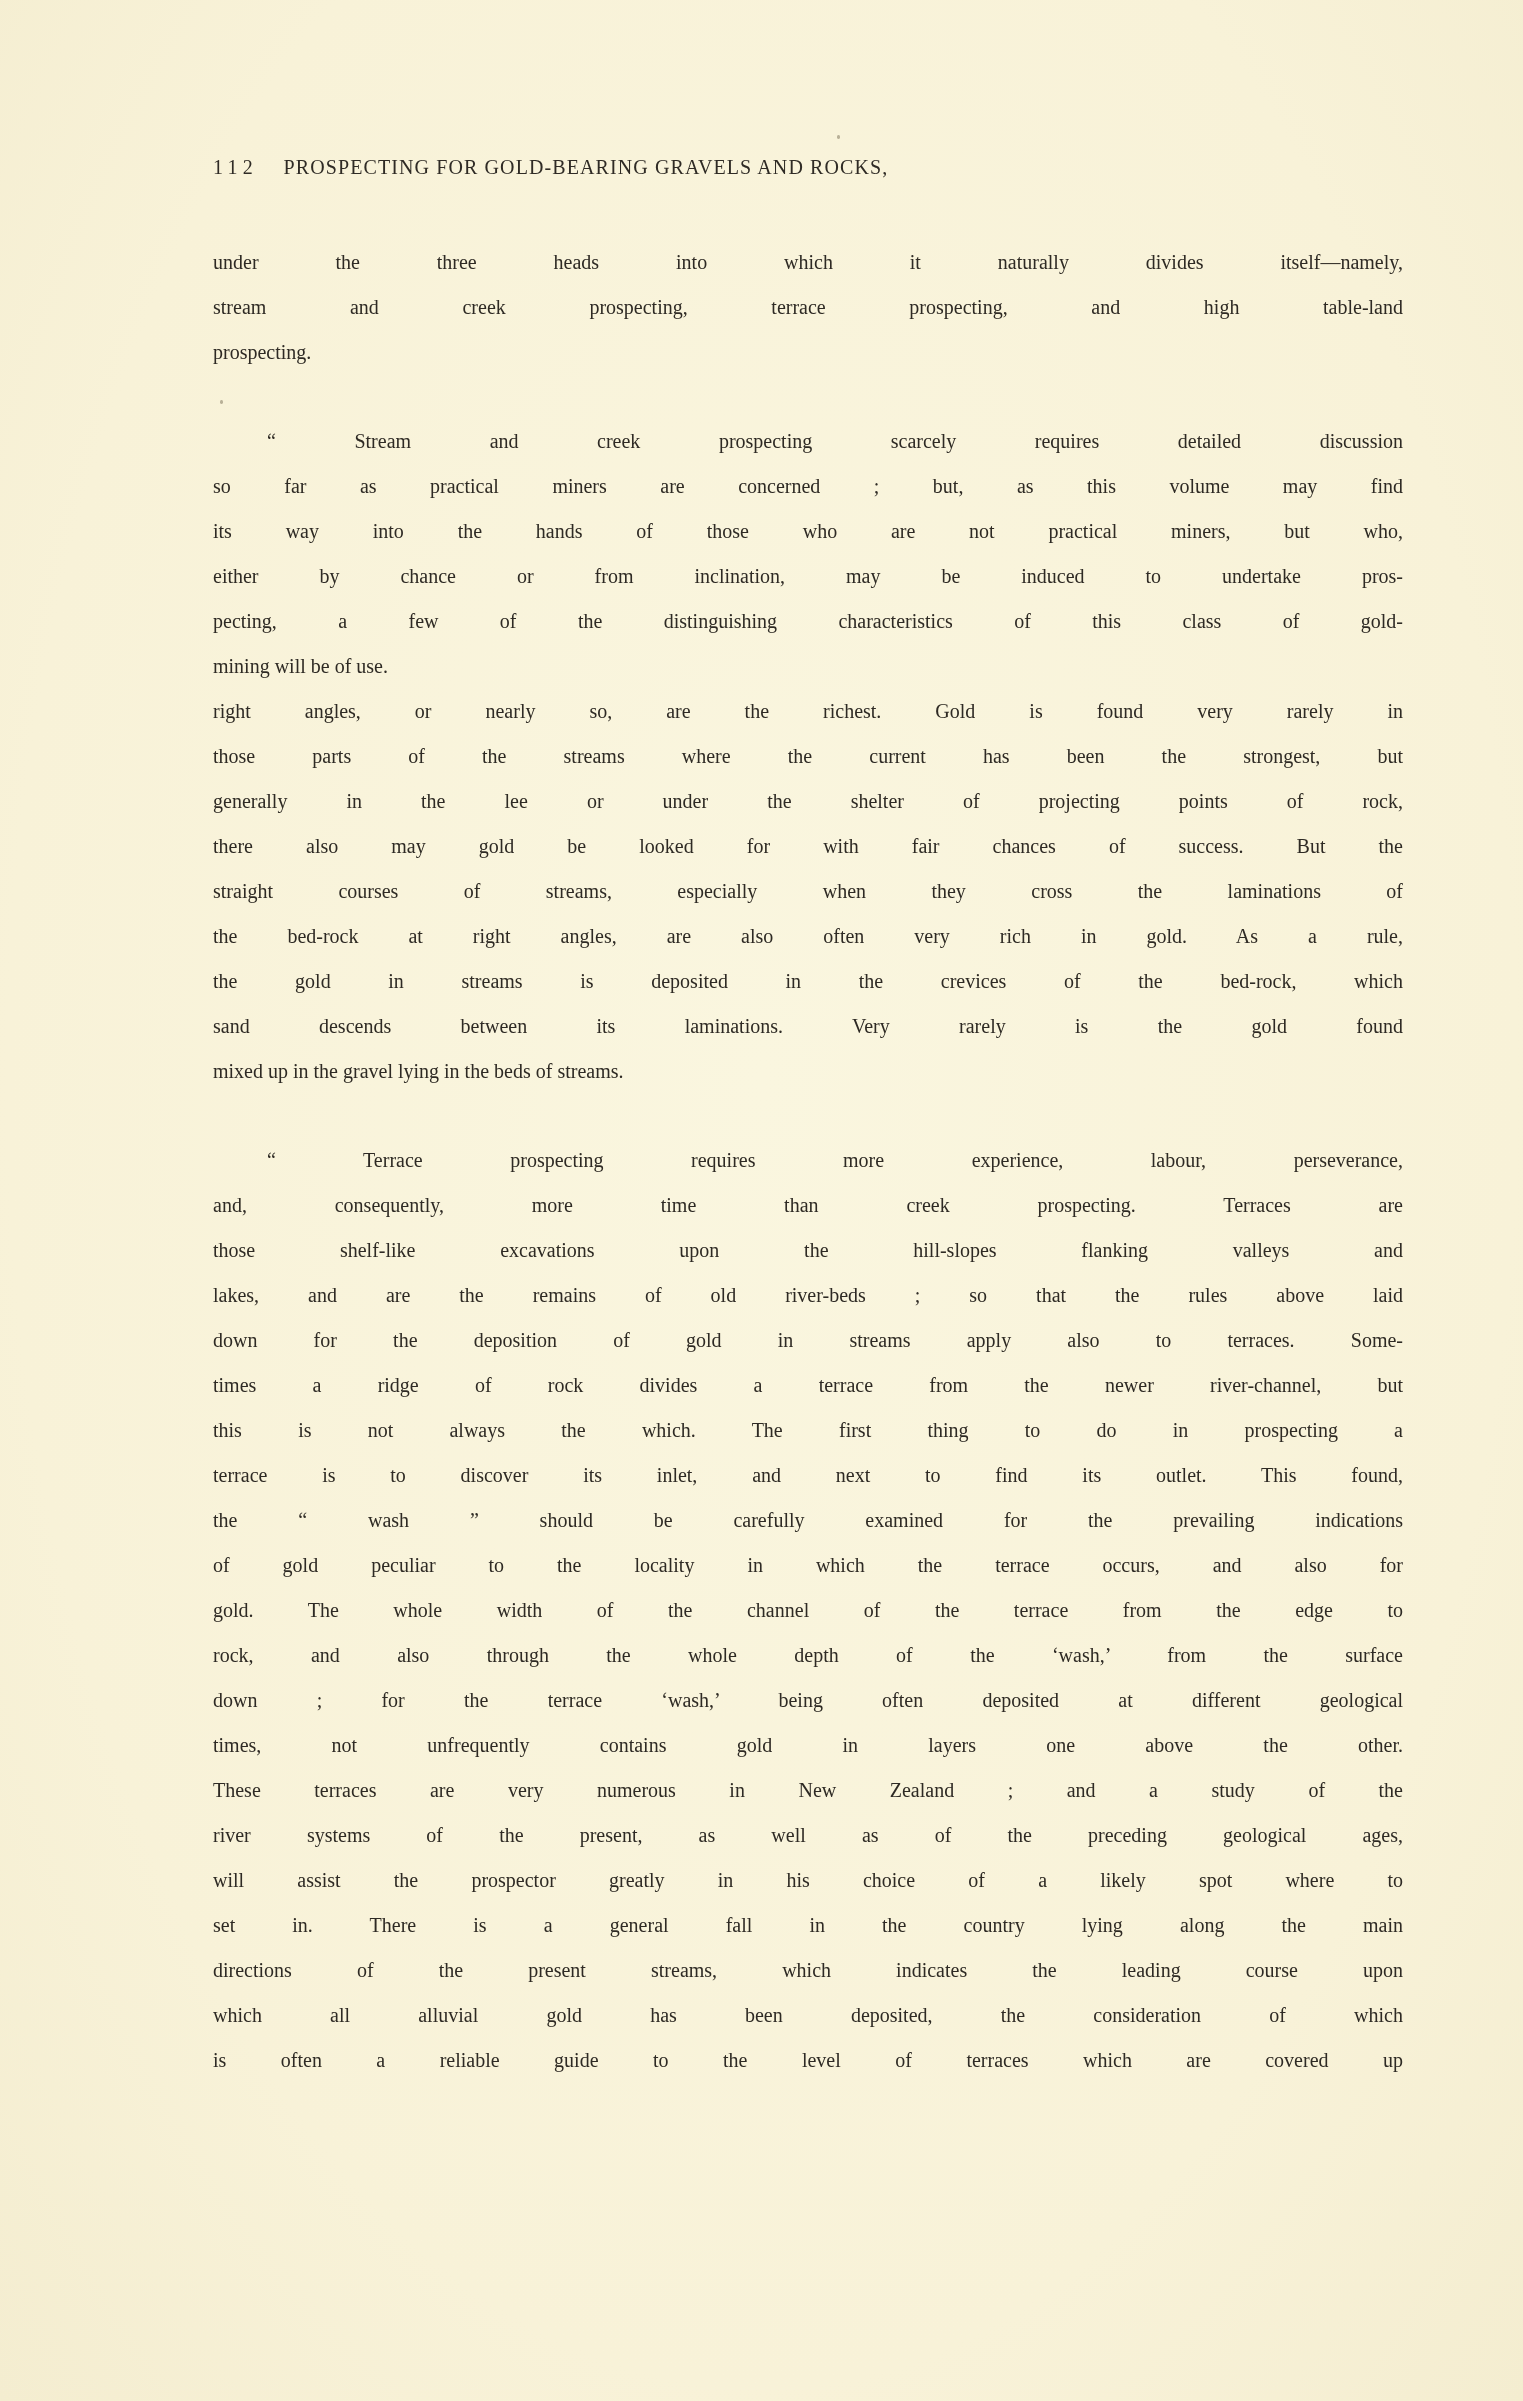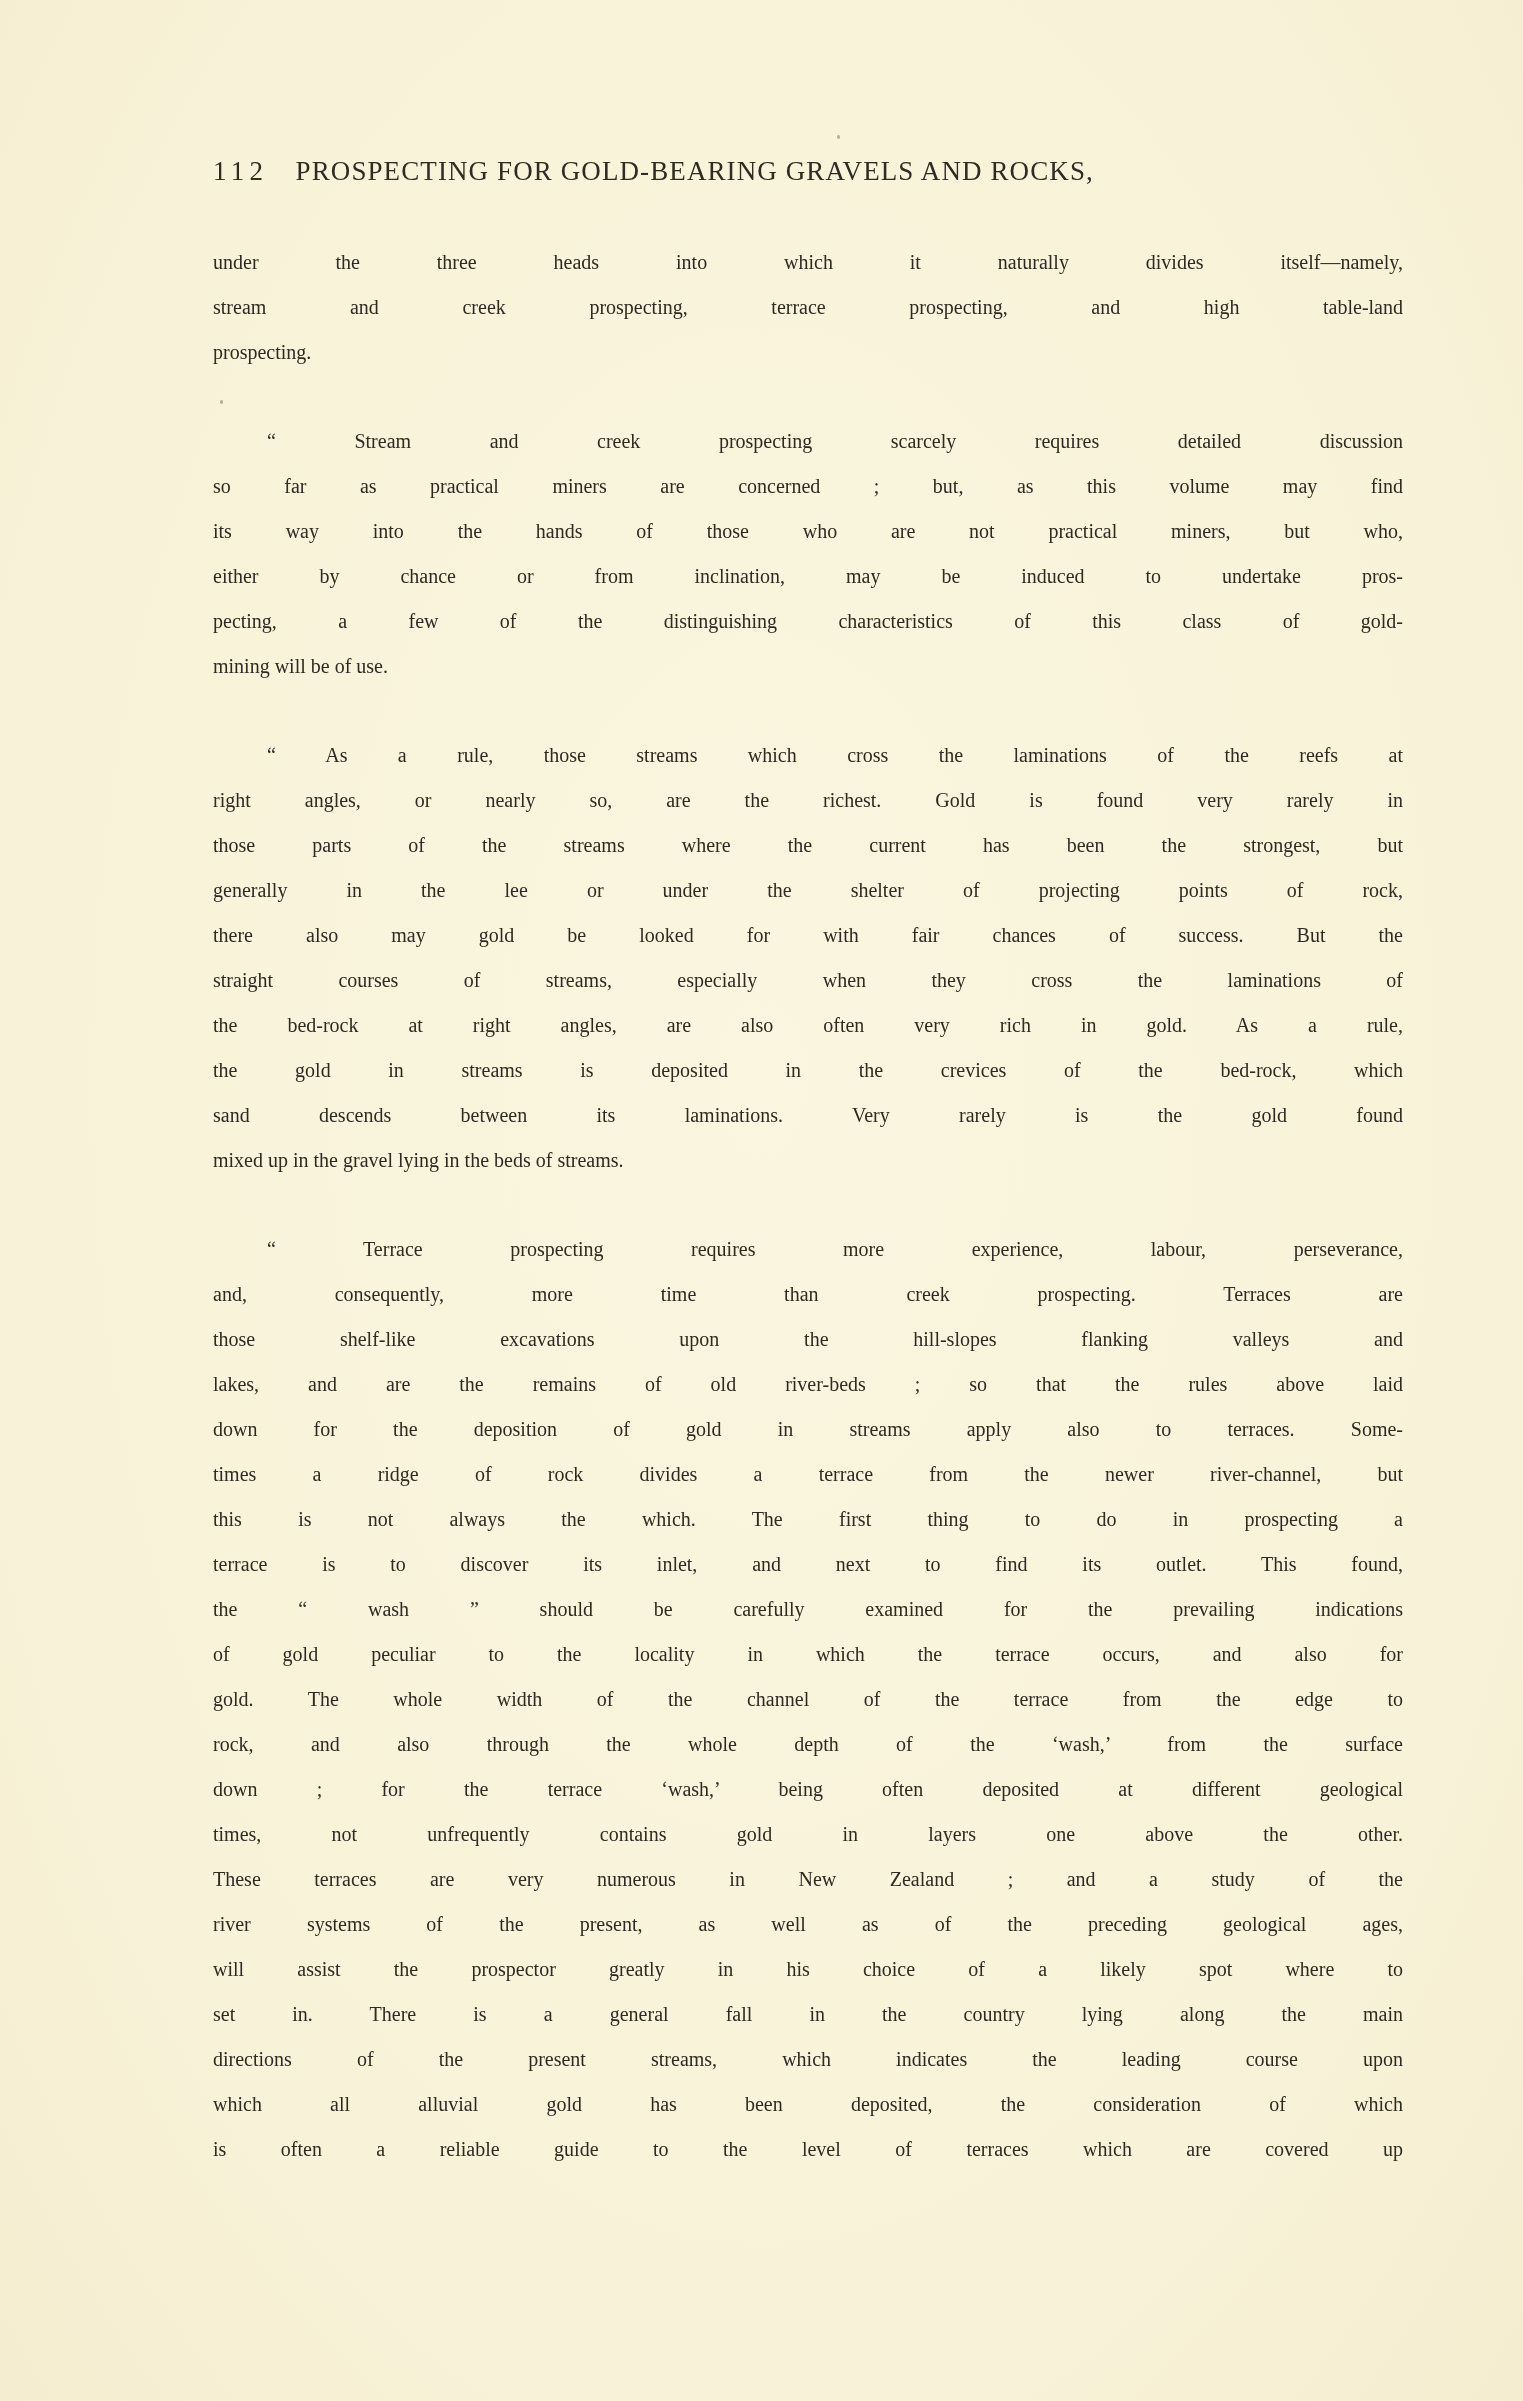--- a/index.html
+++ b/index.html
@@ -19,21 +19,21 @@
       position: absolute;
       left: 0; top: 0;
       width: 1524px; height: 2401px;
       background: radial-gradient(ellipse at 50% 45%, #faf6df 0%, #f8f2d8 70%, #f4edd0 100%);
     }
     .running-head {
       position: absolute;
       left: 213px;
       top: 156px;
       width: 1190px;
-      font-size: 27px;
+      font-size: 20px;
       letter-spacing: 1.1px;
       white-space: nowrap;
       color: #2f2b25;
     }
     .running-head .folio {
       display: inline-block;
       letter-spacing: 5.3px;
       margin-right: 19.3px;
     }
     .body-text {
@@ -91,21 +91,20 @@
     <div>
       <span class="line indent">“ Stream and creek prospecting scarcely requires detailed discussion</span>
       <span class="line">so far as practical miners are concerned ; but, as this volume may find</span>
       <span class="line">its way into the hands of those who are not practical miners, but who,</span>
       <span class="line">either by chance or from inclination, may be induced to undertake pros-</span>
       <span class="line">pecting, a few of the distinguishing characteristics of this class of gold-</span>
       <span class="line last">mining will be of use.</span>
     </div>
 
     <div>
-      <span class="line indent">“ As a rule, those streams which cross the laminations of the reefs at</span>
       <span class="line">right angles, or nearly so, are the richest. Gold is found very rarely in</span>
       <span class="line">those parts of the streams where the current has been the strongest, but</span>
       <span class="line">generally in the lee or under the shelter of projecting points of rock,</span>
       <span class="line">there also may gold be looked for with fair chances of success. But the</span>
       <span class="line">straight courses of streams, especially when they cross the laminations of</span>
       <span class="line">the bed-rock at right angles, are also often very rich in gold. As a rule,</span>
       <span class="line">the gold in streams is deposited in the crevices of the bed-rock, which</span>
       <span class="line">sand descends between its laminations. Very rarely is the gold found</span>
       <span class="line last">mixed up in the gravel lying in the beds of streams.</span>
     </div>

